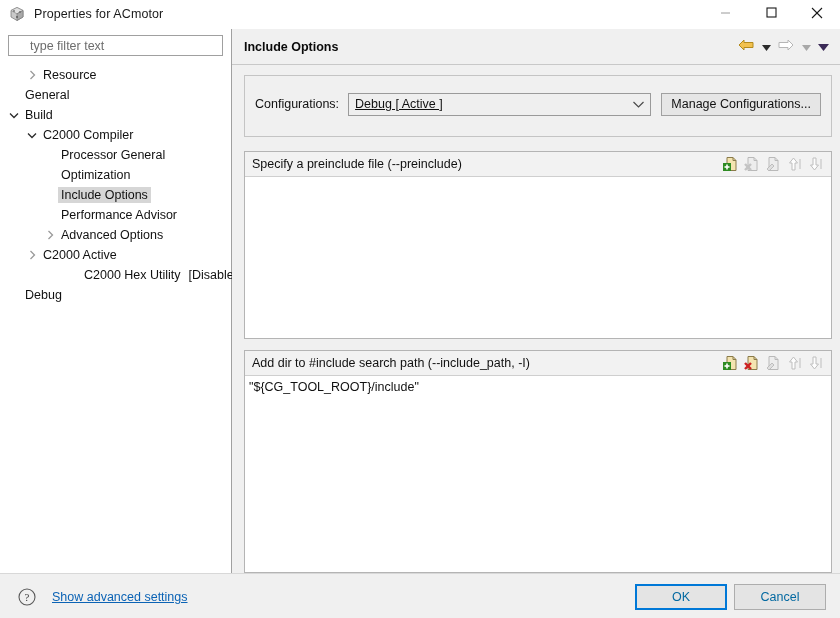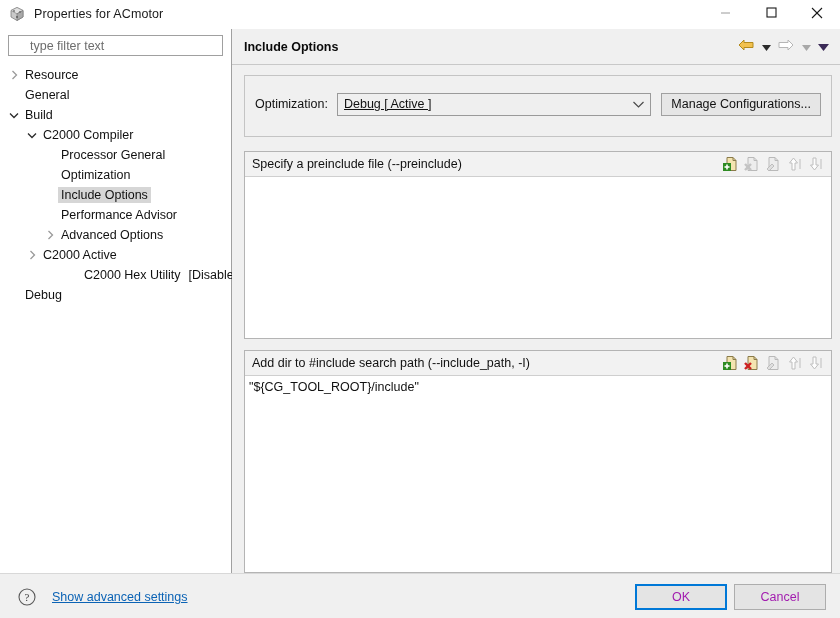--- a/index.html
+++ b/index.html
@@ -315,21 +315,21 @@
     margin-left: auto;
     display: flex;
     align-items: center;
     gap: 7px;
   }
   .dlg-btn {
     width: 92px;
     height: 26px;
     font-family: "Liberation Sans", sans-serif;
     font-size: 12.5px;
-    color: #a21caf;
+    color: #0369a1;
     background: #e4e4e4;
     border: 1px solid #adadad;
     display: flex;
     align-items: center;
     justify-content: center;
     box-sizing: border-box;
   }
   .dlg-btn.default {
     border: 2px solid #0078d7;
     background: #e4e4e4;
@@ -377,21 +377,21 @@
   </div>
 </div>
 
 <div class="main">
 
   <div class="left-pane">
     <div class="filter-box">
       <input type="text" placeholder="type filter text" style="">
     </div>
     <div class="tree" id="tree">
-        <div class="tree-row" style="padding-left: 6px;">
+        <div class="tree-row" style="padding-left: 24px;">
           <span class="twisty">
             <svg width="10" height="10" viewBox="0 0 10 10">
               <polyline fill="none" stroke="#9a9a9a" stroke-width="1.3" points="3.5,1 7.5,5 3.5,9"></polyline>
             </svg>
           </span>
           <span class="label-wrap">
             <span class="lbl">Resource</span>
           </span>
         </div>
         <div class="tree-row" style="padding-left: 6px;">
@@ -520,21 +520,21 @@
                 <polygon points="0,0 11,0 5.5,7" fill="#3b2a57"></polygon>
               </svg>
           </span>
         </div>
       </div>
     </div>
 
     <div class="page-body">
 
       <div class="config-block">
-        <span class="config-label">Optimization:</span>
+        <span class="config-label">Configurations:</span>
         <div class="combo">
           <span class="combo-text">Debug  [ Active ]</span>
           <span class="combo-arrow">
             <svg width="11" height="7" viewBox="0 0 11 7">
               <polyline points="0.5,1 5.5,6 10.5,1" fill="none" stroke="#4a4a4a" stroke-width="1.2"></polyline>
             </svg>
           </span>
         </div>
         <button class="btn">Manage Configurations...</button>
       </div>

